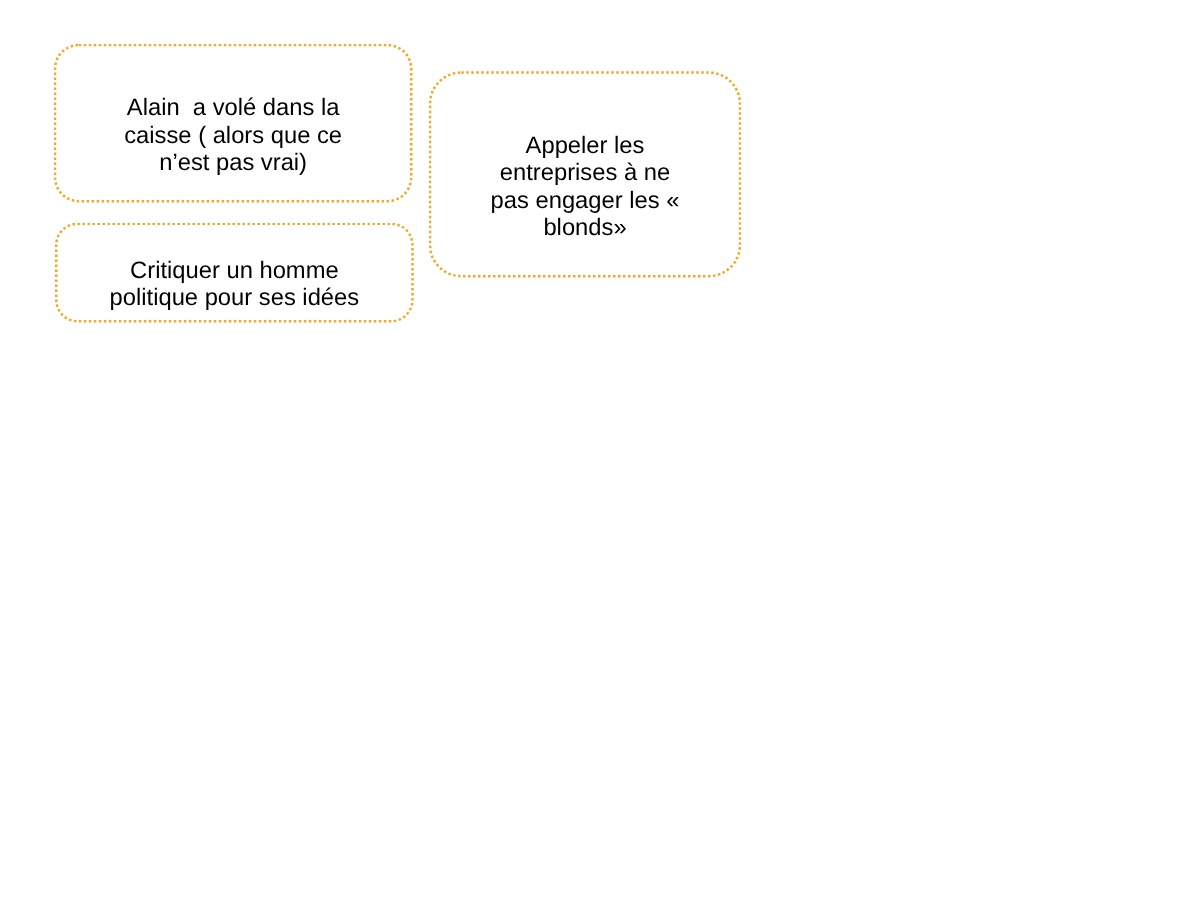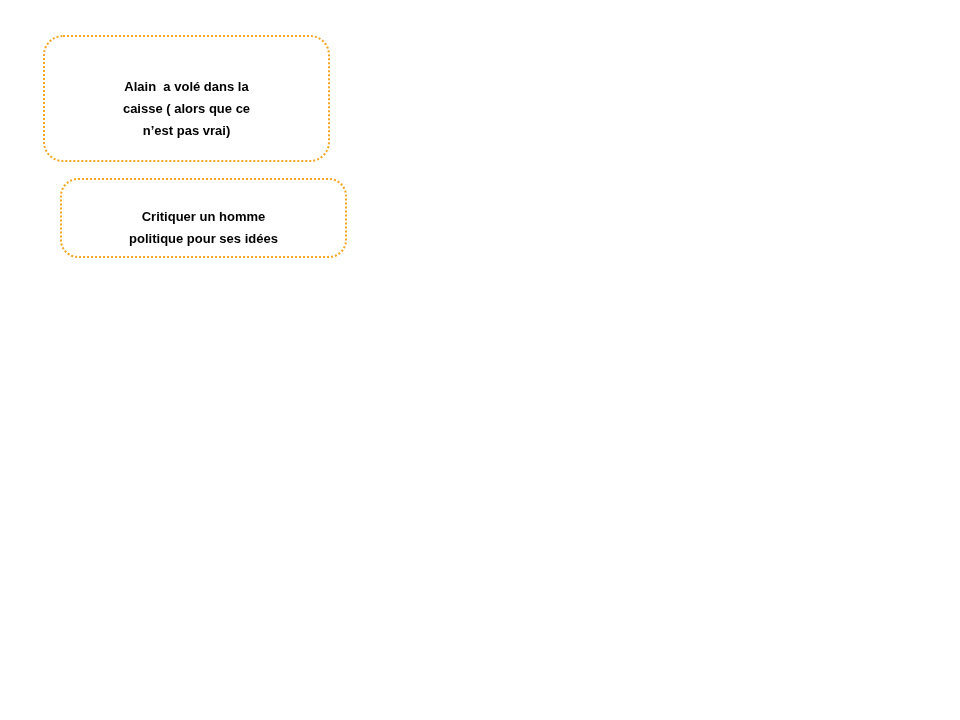--- a/index.html
+++ b/index.html
@@ -19,43 +19,49 @@
   .card {
     position: absolute;
     border: 2px dotted var(--accent);
     background: var(--bg);
     display: flex;
     align-items: center;
     justify-content: center;
     text-align: center;
   }
   .card-text {
-    font-weight: 700;
-    font-size: 13px;
+    font-weight: 400;
+    font-size: 19px;
     line-height: 22px;
     color: var(--ink);
     white-space: pre-wrap;
     margin-top: 20px;
   }
   .card-alain         { left: 43px;  top: 35px;  width: 287px; height: 127px; border-radius: 20px; }
-  .card-homme         { left: 60px;  top: 178px; width: 287px; height: 80px;  border-radius: 18px; }
+  .card-homme         { left: 44px;  top: 178px; width: 287px; height: 80px;  border-radius: 18px; }
   .card-entreprises   { left: 343px; top: 57px;  width: 250px; height: 165px; border-radius: 26px; }
   .card-professeur    { left: 620px; top: 33px;  width: 300px; height: 170px; border-radius: 28px; }
 </style>
 </head>
 <body>
 
 <div class="slide">
 
   <div class="card card-alain">
     <div class="card-text">Alain  a volé dans la
 caisse ( alors que ce
 n’est pas vrai)</div>
   </div>
 
   <div class="card card-homme">
     <div class="card-text">Critiquer un homme
 politique pour ses idées</div>
   </div>
 
+  <div class="card card-entreprises">
+    <div class="card-text">Appeler les
+entreprises à ne
+pas engager les «
+blonds»</div>
+  </div>
 
 
 </div>
 
 </body></html>

